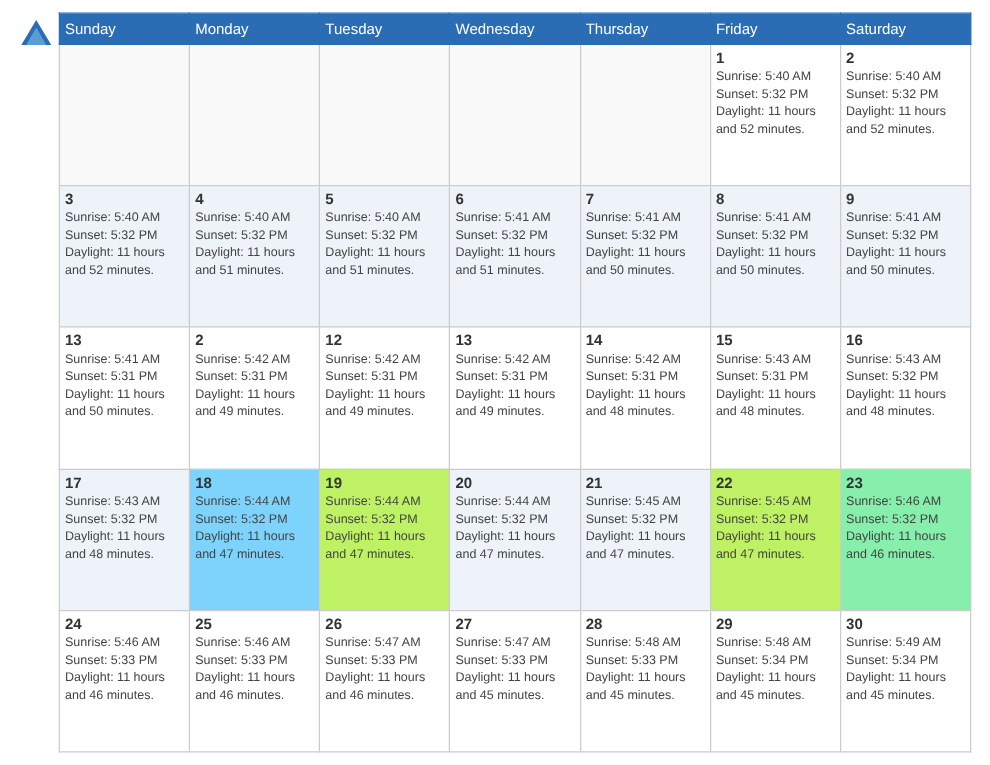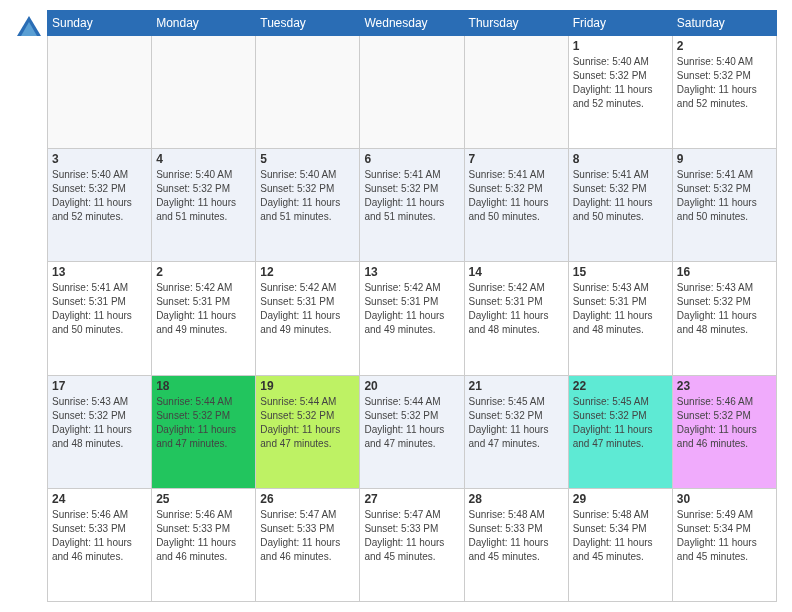--- a/index.html
+++ b/index.html
@@ -264,21 +264,21 @@
           </td>
         </tr>
         <tr>
           <td style="background: rgb(238, 242, 249);">
             <span class="day-number">17</span>
             <div class="day-info" style="white-space: pre-line;">Sunrise: 5:43 AM
 Sunset: 5:32 PM
 Daylight: 11 hours
 and 48 minutes.</div>
           </td>
-          <td style="background: #22c55e;">
+          <td style="background: #7dd3fc;">
             <span class="day-number">18</span>
             <div class="day-info" style="white-space: pre-line;">Sunrise: 5:44 AM
 Sunset: 5:32 PM
 Daylight: 11 hours
 and 47 minutes.</div>
           </td>
           <td style="background: #bef264;">
             <span class="day-number">19</span>
             <div class="day-info" style="white-space: pre-line;">Sunrise: 5:44 AM
 Sunset: 5:32 PM
@@ -292,28 +292,28 @@
 Daylight: 11 hours
 and 47 minutes.</div>
           </td>
           <td style="background: rgb(238, 242, 249);">
             <span class="day-number">21</span>
             <div class="day-info" style="white-space: pre-line;">Sunrise: 5:45 AM
 Sunset: 5:32 PM
 Daylight: 11 hours
 and 47 minutes.</div>
           </td>
-          <td style="background: #5eead4;">
+          <td style="background: #bef264;">
             <span class="day-number">22</span>
             <div class="day-info" style="white-space: pre-line;">Sunrise: 5:45 AM
 Sunset: 5:32 PM
 Daylight: 11 hours
 and 47 minutes.</div>
           </td>
-          <td style="background: #f0abfc;">
+          <td style="background: #86efac;">
             <span class="day-number">23</span>
             <div class="day-info" style="white-space: pre-line;">Sunrise: 5:46 AM
 Sunset: 5:32 PM
 Daylight: 11 hours
 and 46 minutes.</div>
           </td>
         </tr>
         <tr>
           <td>
             <span class="day-number">24</span>

